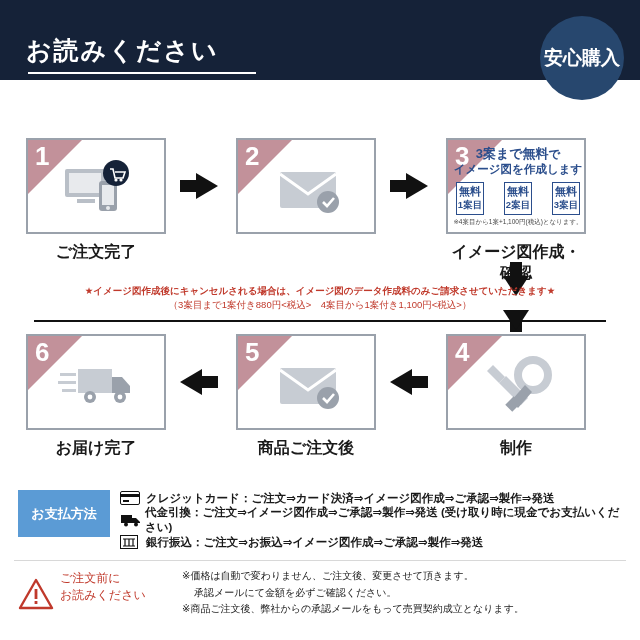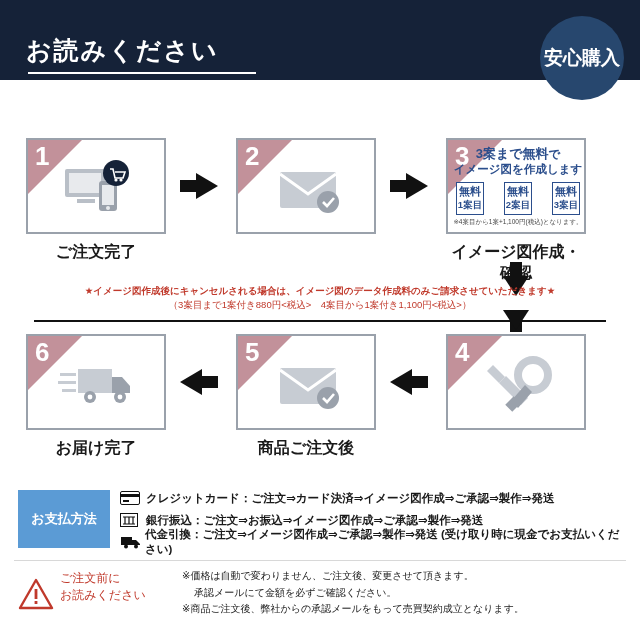--- a/index.html
+++ b/index.html
@@ -101,21 +101,21 @@
     position:absolute;left:0;top:284px;width:640px;text-align:center;
     font-size:9.5px;color:#c0392b;line-height:1.5;font-weight:bold;
   }
   .note-red .l2{font-weight:normal;}
   .divider{
     position:absolute;left:34px;top:320px;width:572px;height:2px;background:#111;
   }
 
   
   .pay-label{
-    position:absolute;left:18px;top:490px;width:92px;height:58px;background:#5b9bd5;
+    position:absolute;left:18px;top:490px;width:92px;height:47px;background:#5b9bd5;
     color:#fff;font-size:13px;font-weight:bold;display:flex;align-items:center;justify-content:center;
   }
   .pay-rows{position:absolute;left:120px;top:487px;width:505px;font-weight:bold;}
   .pay-row{display:flex;align-items:center;height:22px;font-size:11.5px;color:#1a1a1a;}
   .pay-ico{width:26px;text-align:center;font-size:13px;color:#111;}
   .warn-title{
     position:absolute;left:60px;top:570px;font-size:12px;font-weight:normal;color:#c0392b;line-height:1.45;
   }
   .warn-tri{position:absolute;left:18px;top:578px;}
   .foot-notes{
@@ -265,54 +265,55 @@
     <div class="icon-wrap">
       <svg width="78" height="58" viewBox="0 0 78 58">
         <path d="M14 10 l12 12 l-6 6 l-12 -12 z" fill="#c7ccd3"></path>
         <path d="M20 28 l22 22 l7 -7 l-22 -22 z" fill="#c7ccd3"></path>
         <circle cx="54" cy="20" r="15" fill="none" stroke="#c7ccd3" stroke-width="8"></circle>
         <path d="M46 30 l-14 16 l7 7 l14 -16 z" fill="#9aa1ab"></path>
         <rect x="28" y="44" width="12" height="10" transform="rotate(-45 34 49)" fill="#9aa1ab"></rect>
       </svg>
     </div>
   </div>
+  <div class="caption" style="left:446px;top:438px;">制作</div>
 
   <div class="pay-label">お支払方法</div>
   <div class="pay-rows">
     <div class="pay-row">
       <span class="pay-ico">
         <svg width="20" height="14" viewBox="0 0 20 14">
             <rect x="0.5" y="0.5" width="19" height="13" rx="1.5" fill="#fff" stroke="#111"></rect>
             <rect x="0.5" y="3" width="19" height="3" fill="#111"></rect>
             <rect x="3" y="9" width="6" height="2" fill="#111"></rect>
           </svg>
       </span>
       <span>クレジットカード：ご注文⇒カード決済⇒イメージ図作成⇒ご承認⇒製作⇒発送</span>
     </div>
     <div class="pay-row">
       <span class="pay-ico">
-        <svg width="18" height="14" viewBox="0 0 18 14">
-            <rect x="0.5" y="0.5" width="17" height="13" fill="#fff" stroke="#111"></rect>
-            <path d="M3 11 h12 M3 4 h12" stroke="#111" stroke-width="1.2"></path>
-            <path d="M5 4 v7 M9 4 v7 M13 4 v7" stroke="#111" stroke-width="1.2"></path>
-          </svg>
-      </span>
-      <span>銀行振込：ご注文⇒お振込⇒イメージ図作成⇒ご承認⇒製作⇒発送</span>
-    </div>
-    <div class="pay-row">
-      <span class="pay-ico">
         <svg width="22" height="14" viewBox="0 0 22 14">
             <rect x="1" y="2" width="11" height="8" fill="#111"></rect>
             <path d="M12 5 h4 l4 4 v1 h-8 z" fill="#111"></path>
             <circle cx="6" cy="11.5" r="2" fill="#111"></circle>
             <circle cx="16" cy="11.5" r="2" fill="#111"></circle>
           </svg>
       </span>
       <span>代金引換：ご注文⇒イメージ図作成⇒ご承認⇒製作⇒発送 (受け取り時に現金でお支払いください)</span>
     </div>
+    <div class="pay-row">
+      <span class="pay-ico">
+        <svg width="18" height="14" viewBox="0 0 18 14">
+            <rect x="0.5" y="0.5" width="17" height="13" fill="#fff" stroke="#111"></rect>
+            <path d="M3 11 h12 M3 4 h12" stroke="#111" stroke-width="1.2"></path>
+            <path d="M5 4 v7 M9 4 v7 M13 4 v7" stroke="#111" stroke-width="1.2"></path>
+          </svg>
+      </span>
+      <span>銀行振込：ご注文⇒お振込⇒イメージ図作成⇒ご承認⇒製作⇒発送</span>
+    </div>
   </div>
 
   <div class="sep"></div>
 
   <div class="warn-tri">
     <svg width="36" height="32" viewBox="0 0 36 32">
       <path d="M18 2 L34 30 H2 Z" fill="none" stroke="#c0392b" stroke-width="2.4" stroke-linejoin="round"></path>
       <rect x="16.6" y="11" width="2.8" height="10" fill="#c0392b"></rect>
       <rect x="16.6" y="23" width="2.8" height="3" fill="#c0392b"></rect>
     </svg>

